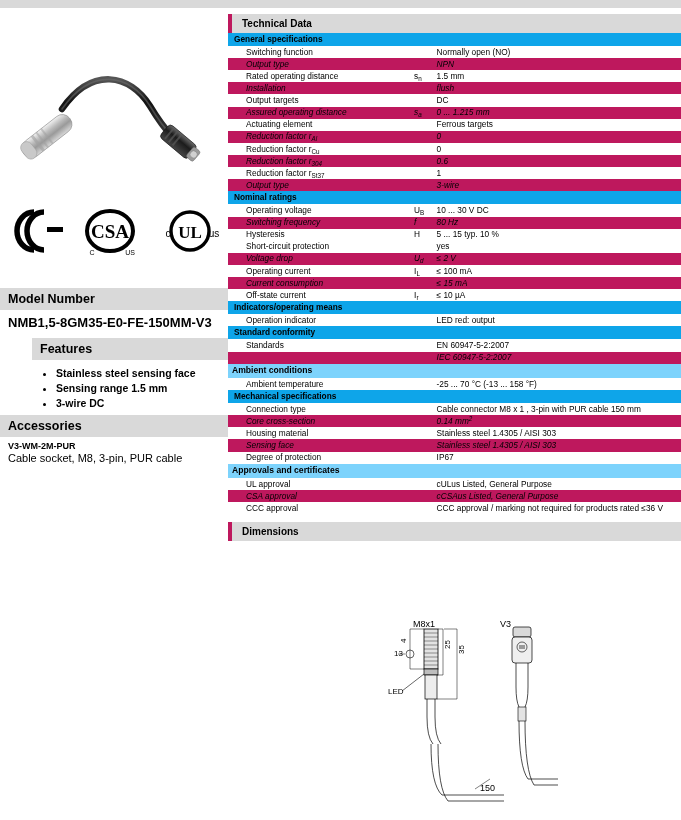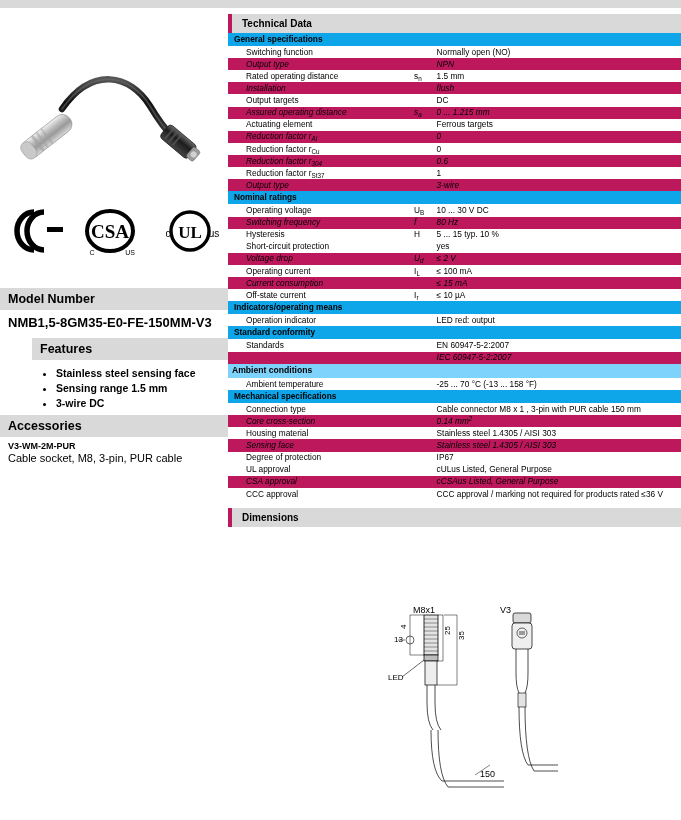--- a/index.html
+++ b/index.html
@@ -345,20 +345,23 @@
           <tr class="row-alt">
             <td class="c1">Sensing face</td>
             <td class="c2"></td>
             <td class="c3">Stainless steel 1.4305 / AISI 303</td>
           </tr>
           <tr class="row-plain">
             <td class="c1">Degree of protection</td>
             <td class="c2"></td>
             <td class="c3">IP67</td>
           </tr>
+          <tr class="grp2">
+            <td colspan="3">Approvals and certificates</td>
+          </tr>
           <tr class="row-plain">
             <td class="c1">UL approval</td>
             <td class="c2"></td>
             <td class="c3">cULus Listed, General Purpose</td>
           </tr>
           <tr class="row-alt">
             <td class="c1">CSA approval</td>
             <td class="c2"></td>
             <td class="c3">cCSAus Listed, General Purpose</td>
           </tr>

